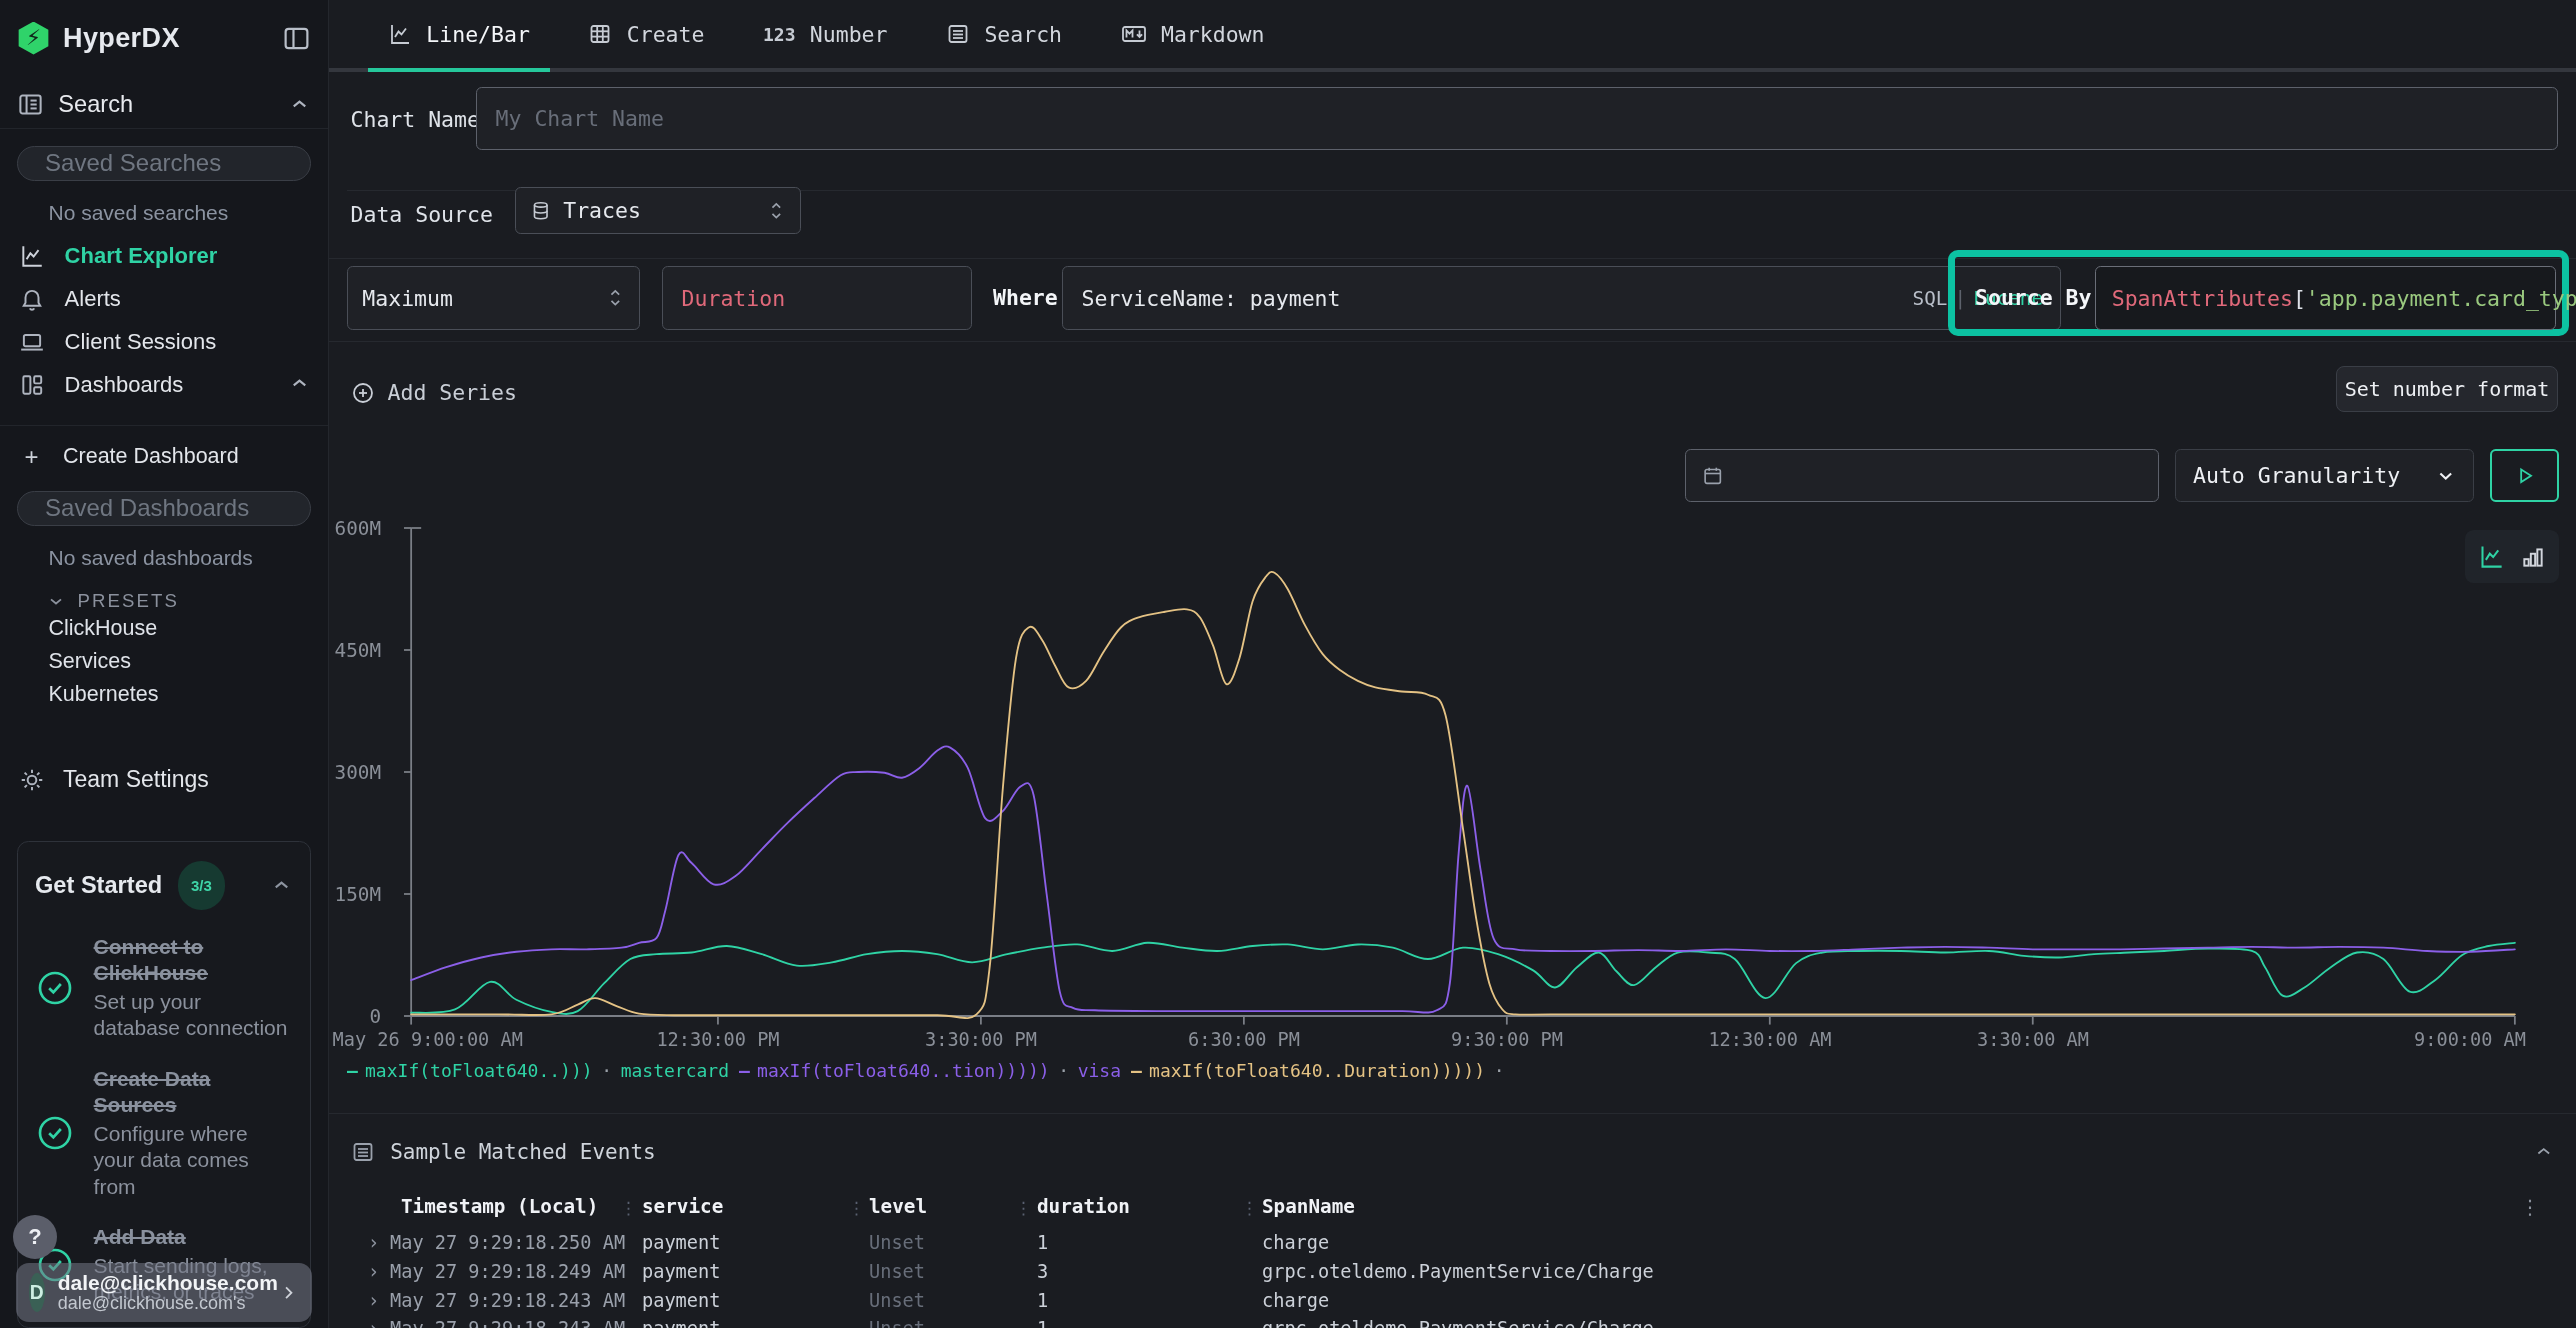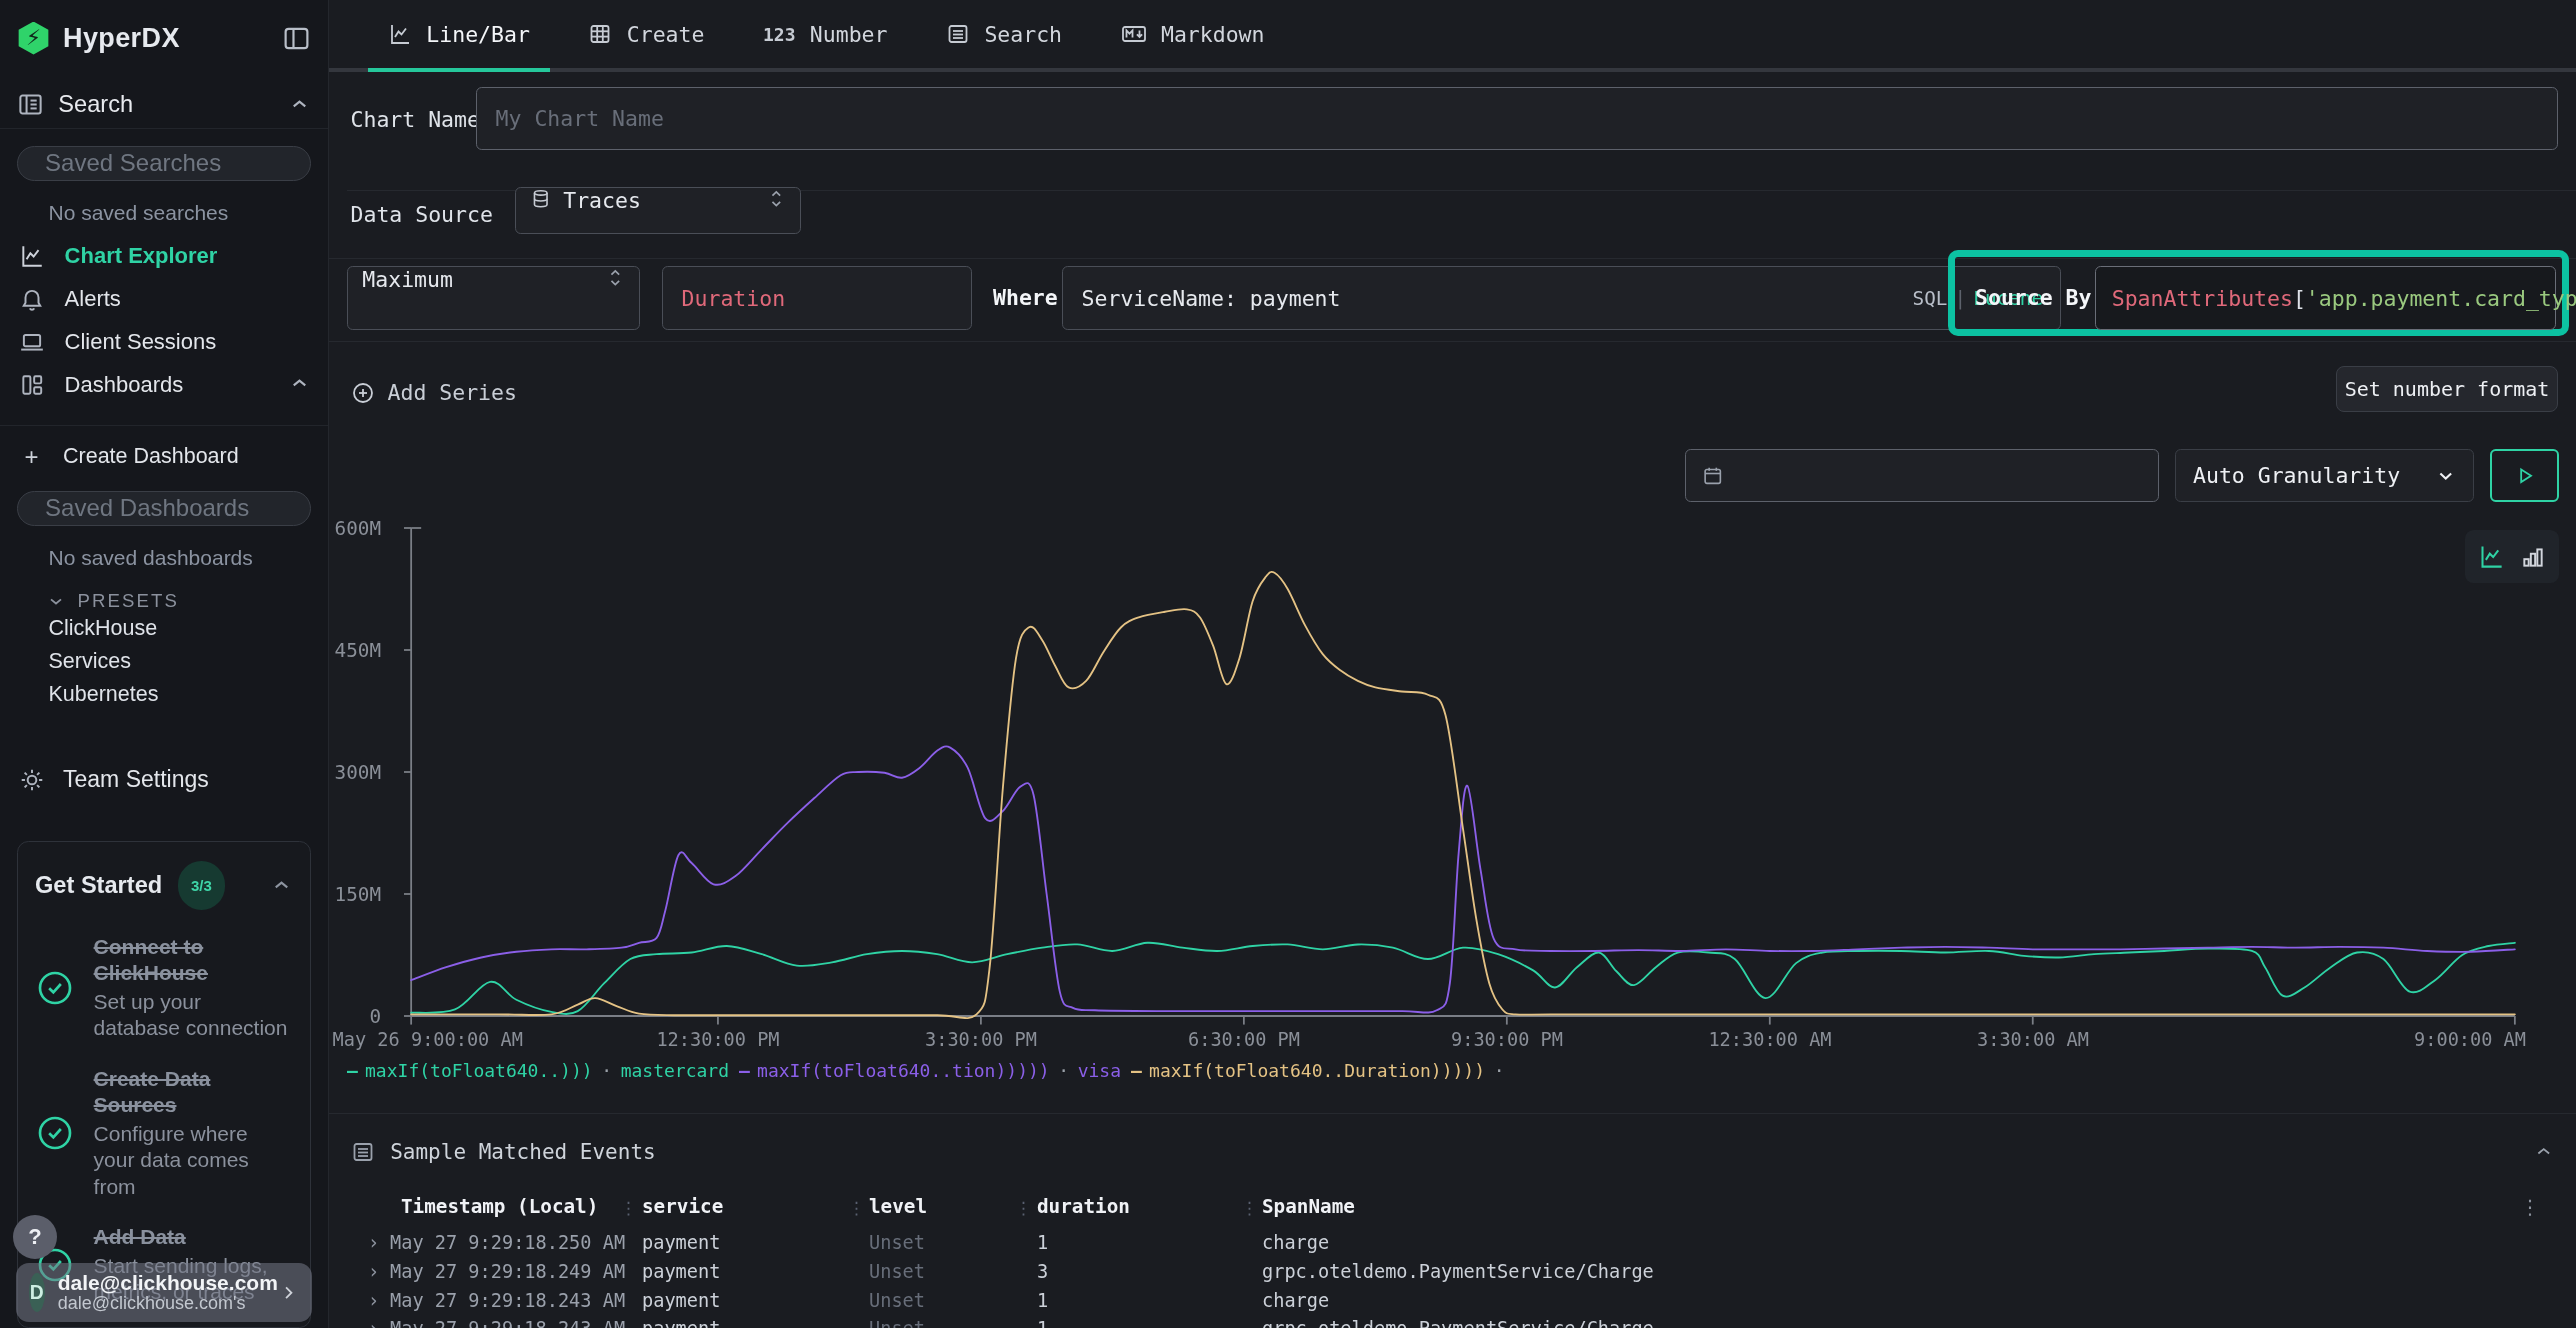--- a/index.html
+++ b/index.html
@@ -64,21 +64,21 @@
   .tab { display:flex; align-items:center; gap:14.3px; padding:0 20px; margin-right:18.6px; position:relative; color:#d2d6dd; font-size:21.5px; cursor:pointer; }
   .tab .ic { display:flex; color:#c6cbd3; }
   .tab.active { color:#f4f6f9; }
   .tab.active::after { content:""; position:absolute; left:0; right:0; bottom:-4.3px; height:4.3px; background:#25c79b; }
   .tab .num { font-size:18px; font-weight:700; color:#c6cbd3; }
   .field-label { color:#dfe3e9; font-size:21.5px; }
   .input-box { background:#1f2126; border:1.4px solid #5d616b; border-radius:5.7px; display:flex; align-items:center; }
   .input-box input { background:transparent; border:none; outline:none; color:#e6e9ee; font-size:21.5px; width:100%; padding:0 18.6px; font-family:"DejaVu Sans Mono",monospace; }
   .input-box input::placeholder { color:#686e79; }
   .hdiv { height:1.4px; background:#26292f; }
-  .select-box { background:#1f2126; border:1.4px solid #4a4e57; border-radius:5.7px; display:flex; align-items:flex-start; padding:0 14.3px; color:#e6e9ee; font-size:21.5px; cursor:pointer; }
+  .select-box { background:#1f2126; border:1.4px solid #4a4e57; border-radius:5.7px; display:flex; align-items:center; padding:0 14.3px; color:#e6e9ee; font-size:21.5px; cursor:pointer; }
   .select-box .updown { margin-left:auto; color:#9aa1ac; display:flex; }
   .pinkval { color:#e0697a; }
   .where-right { margin-left:auto; padding-right:17px; font-size:19.3px; color:#9aa1ac; white-space:nowrap; }
   .where-right .sql { color:#b9bfc9; }
   .where-right .sep { color:#5d626c; margin:0 7.2px; }
   .where-right .lucene { color:#2fd3a5; }
   .annotation-box { border:7.2px solid #0cc2a2; border-radius:10px; }
   .gb-label { color:#f4f6f9; font-size:21.5px; font-weight:700; }
   .gb-input { background:#17191d; border:1.4px solid #6a6e78; border-radius:5.7px; display:flex; align-items:center; padding:0 15.7px; font-size:21.5px; white-space:nowrap; }
   .code-red { color:#e0697a; }

